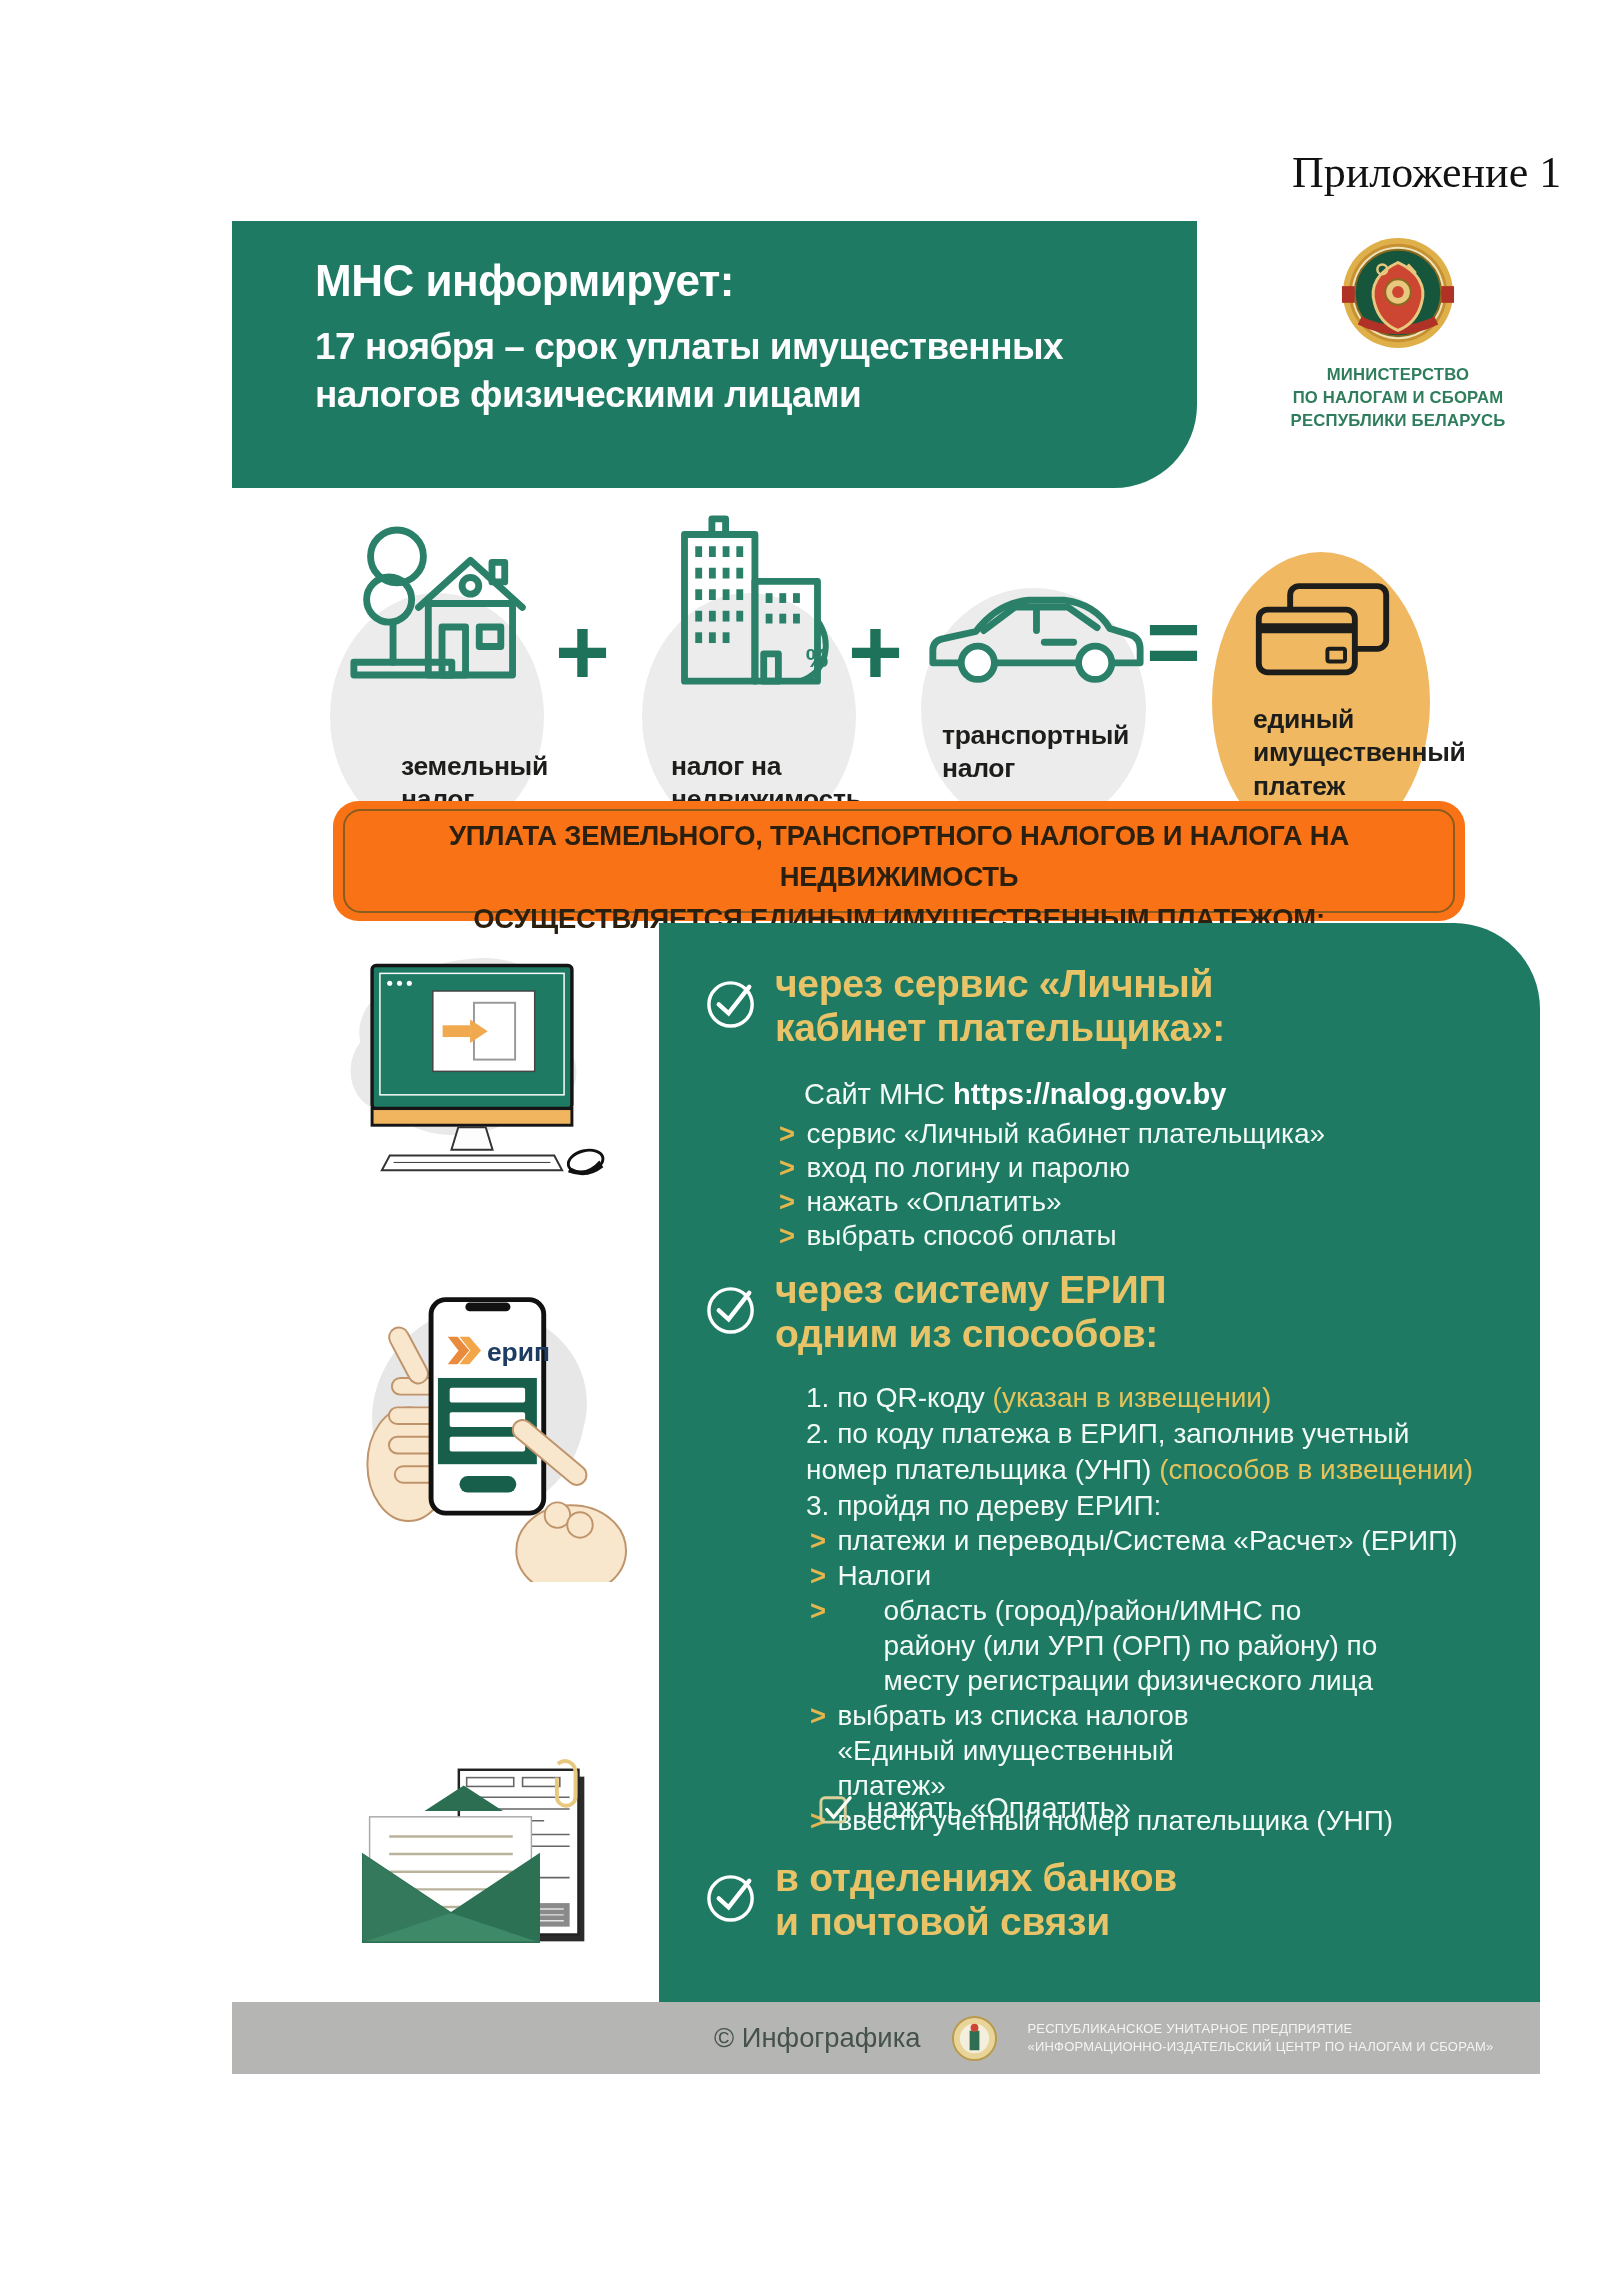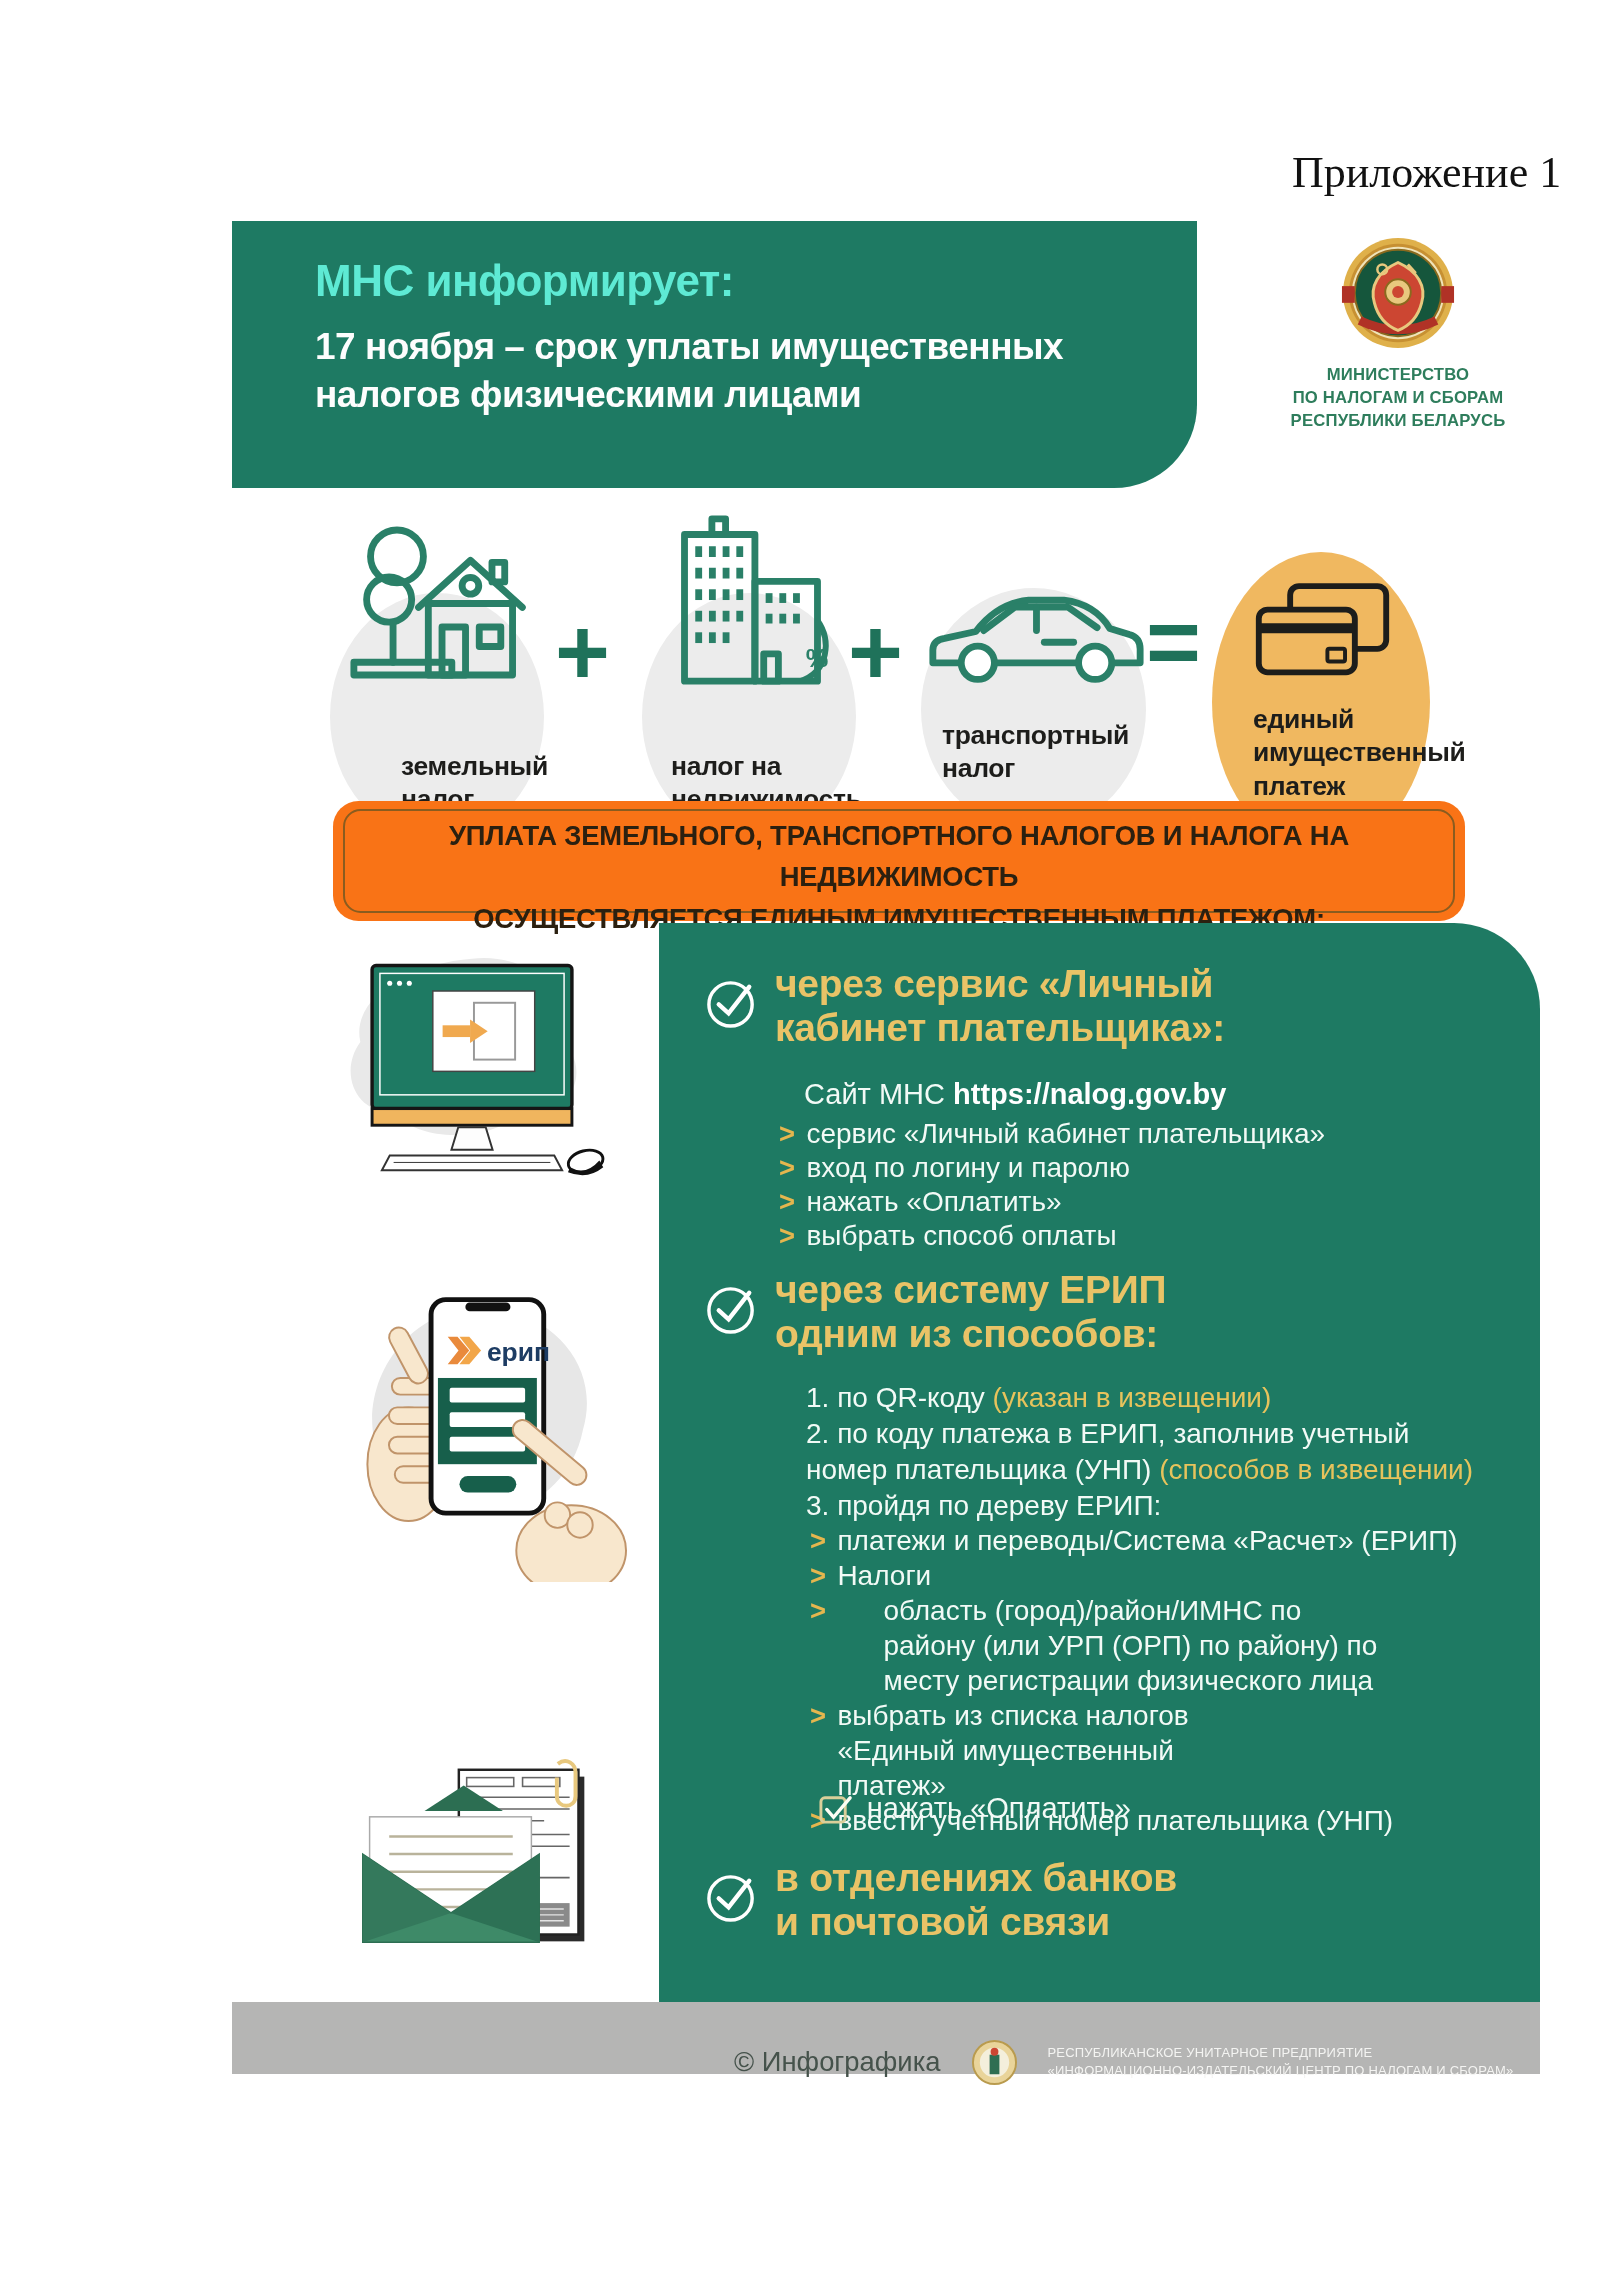--- a/index.html
+++ b/index.html
@@ -5,21 +5,21 @@
   html,body{margin:0;padding:0;background:#ffffff;}
   .page{position:relative;width:1621px;height:2293px;background:#ffffff;overflow:hidden;
         font-family:"Liberation Sans","DejaVu Sans",sans-serif;}
   .annex{position:absolute;left:1292px;top:147px;font-family:"Liberation Serif","DejaVu Serif",serif;
          font-size:44px;color:#121212;}
   .info{position:absolute;left:232px;top:221px;width:1308px;height:1852px;background:#ffffff;}
 
   
   .hdr{position:absolute;left:0;top:0;width:965px;height:267px;background:#1e7a63;
        border-bottom-right-radius:83px;}
-  .hdr-prefix{position:absolute;left:83px;top:35px;font-size:44px;font-weight:bold;color:#5eead4;letter-spacing:-0.5px;}
+  .hdr-prefix{position:absolute;left:83px;top:35px;font-size:44px;font-weight:bold;color:#ffffff;letter-spacing:-0.5px;}
   .hdr-title{position:absolute;left:83px;top:102px;width:804px;font-size:37px;font-weight:bold;color:#fdfdfd;
              line-height:1.3;letter-spacing:-0.5px;}
 
   
   .ministry{position:absolute;left:1019px;top:13.7px;width:294px;text-align:center;}
   .ministry-name{margin-top:8px;font-size:16.7px;font-weight:bold;color:#2e7d5c;line-height:1.4;letter-spacing:0.2px;}
 
   
   .disc{position:absolute;border-radius:50%;background:#ececec;}
   .disc.orange{background:#f0b860;}
@@ -49,21 +49,21 @@
   .treelist{position:absolute;left:151px;top:600px;}
   .trow{display:flex;align-items:flex-start;}
   .trow .chev{line-height:35px;}
   .ttxt{font-size:28px;color:#f2faf6;line-height:35px;}
   .w640{width:647px;} .w520{width:510px;margin-left:46px;} .w370{width:363px;}
   .payrow{position:absolute;left:159px;top:868px;display:flex;align-items:center;gap:13.7px;}
   .paytxt{font-size:29px;color:#f2faf6;}
 
   
   .footbar{position:absolute;left:0;top:1781px;width:1308px;height:72px;background:#b5b5b4;}
-  .footwrap{position:absolute;left:502px;top:0;height:72px;display:flex;align-items:center;gap:30px;margin-top:24px;}
+  .footwrap{position:absolute;left:482px;top:0;height:72px;display:flex;align-items:center;gap:30px;}
   .copyright{font-size:27.4px;color:#45524b;white-space:nowrap;}
   .org{font-size:13px;color:#f4f4f2;line-height:1.35;letter-spacing:0.2px;white-space:nowrap;}
 </style>
 </head>
 <body>
 
 <div class="page">
 
   <div class="annex">Приложение 1</div>
 

